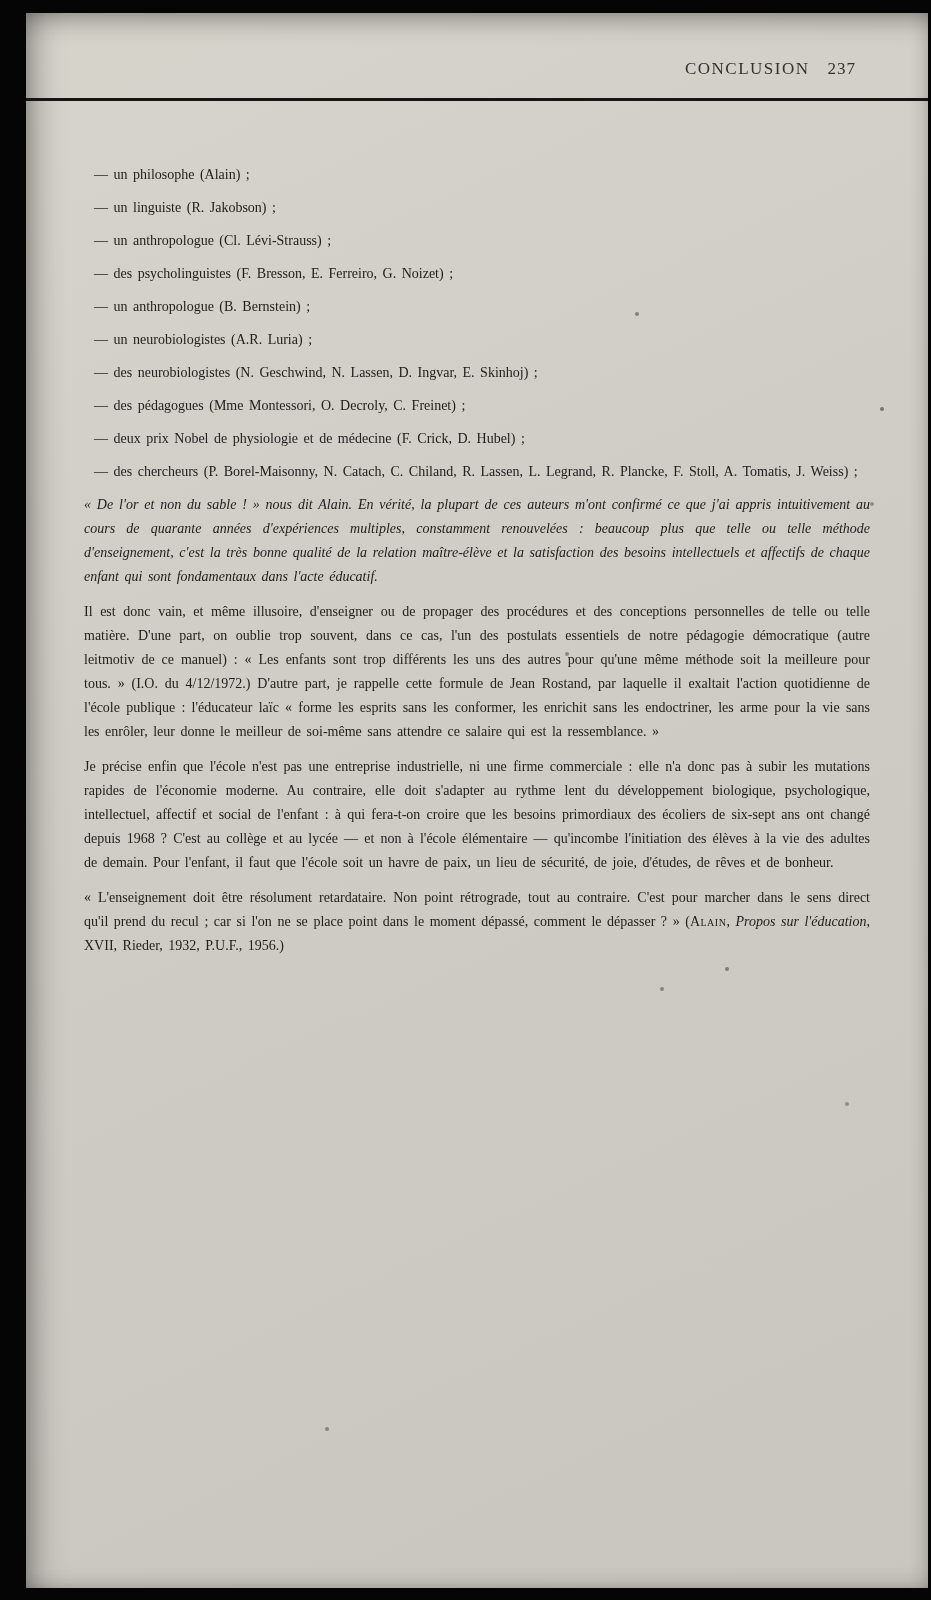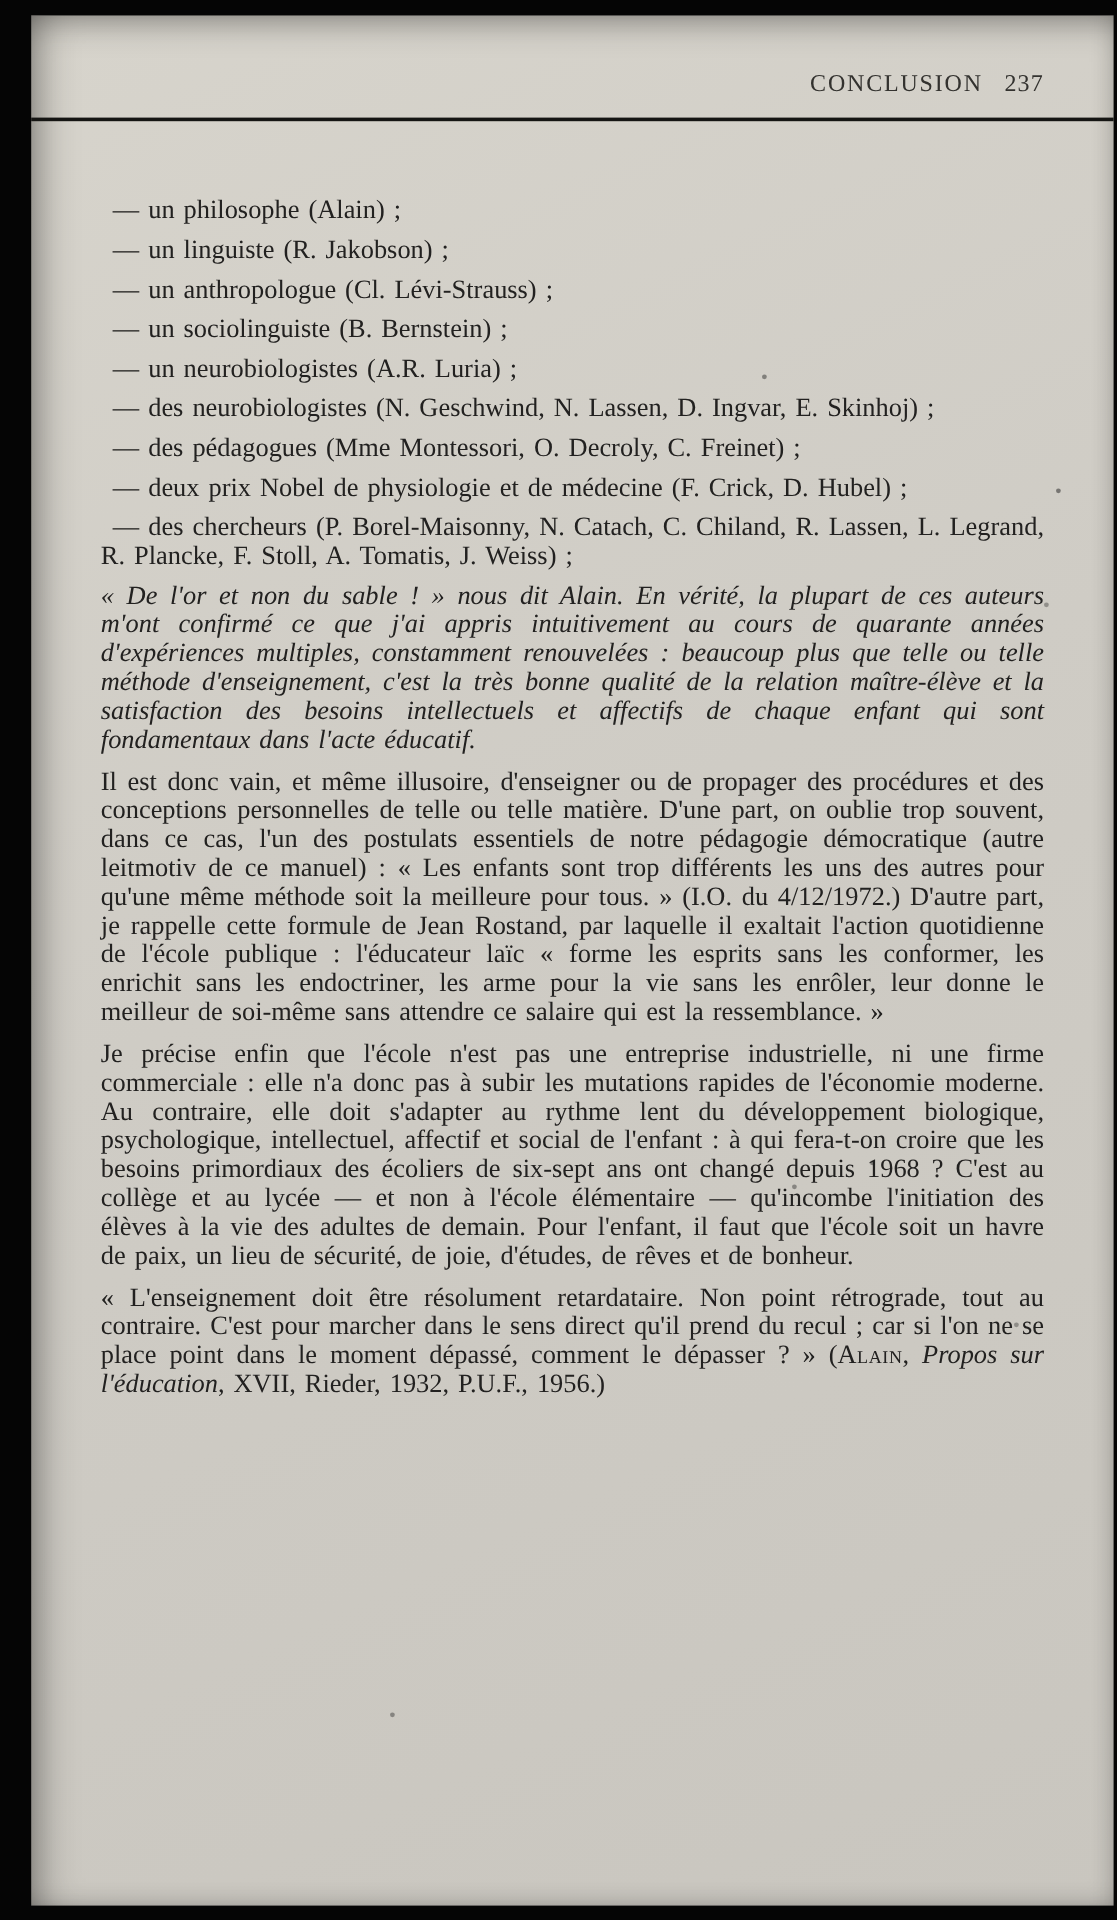--- a/index.html
+++ b/index.html
@@ -39,43 +39,43 @@
       540px 640px 0 1px rgba(30,30,30,0.4),
       700px 955px 0 1px rgba(30,30,30,0.45),
       635px 975px 0 1px rgba(30,30,30,0.4),
       820px 1090px 0 1px rgba(30,30,30,0.35),
       300px 1415px 0 1px rgba(30,30,30,0.4);
     pointer-events: none;
   }
   .running-head {
     position: absolute;
     top: 46px;
-    right: 58px;
-    font-size: 20px;
+    right: 72px;
+    font-size: 17px;
     letter-spacing: 1.5px;
     color: #33322f;
   }
   .running-head .pageno {
     margin-left: 18px;
     letter-spacing: 1px;
   }
   .head-rule {
     position: absolute;
     top: 85px;
     left: 0;
     right: 0;
     height: 3px;
     background: #151513;
   }
   .text-block {
     position: absolute;
     top: 150px;
     left: 58px;
     right: 58px;
-    font-size: 22px;
+    font-size: 14px;
     line-height: 24px;
     text-align: justify;
     word-spacing: 2px;
   }
   .list-item {
     margin: 0 0 9px 0;
     text-indent: 10px;
   }
   .para {
     margin: 11px 0 0 0;
@@ -97,21 +97,22 @@
   </div>
 
   <div class="head-rule"></div>
 
   <div class="text-block">
 
     <div>
         <div class="list-item">— un philosophe (Alain) ;</div>
         <div class="list-item">— un linguiste (R. Jakobson) ;</div>
         <div class="list-item">— un anthropologue (Cl. Lévi-Strauss) ;</div>
-        <div class="list-item">— un sociolinguiste (B. Bernstein) ;</div>
+        <div class="list-item">— des psycholinguistes (F. Bresson, E. Ferreiro, G. Noizet) ;</div>
+        <div class="list-item">— un anthropologue (B. Bernstein) ;</div>
         <div class="list-item">— un neurobiologistes (A.R. Luria) ;</div>
         <div class="list-item">— des neurobiologistes (N. Geschwind, N. Lassen, D. Ingvar, E. Skinhoj) ;</div>
         <div class="list-item">— des pédagogues (Mme Montessori, O. Decroly, C. Freinet) ;</div>
         <div class="list-item">— deux prix Nobel de physiologie et de médecine (F. Crick, D. Hubel) ;</div>
         <div class="list-item">— des chercheurs (P. Borel-Maisonny, N. Catach, C. Chiland, R. Lassen, L. Legrand, R. Plancke, F. Stoll, A. Tomatis, J. Weiss) ;</div>
       </div>
 
     <p class="para">« De l'or et non du sable ! » nous dit Alain. En vérité, la plupart de ces auteurs m'ont confirmé ce que j'ai appris intuitivement au cours de quarante années d'expériences multiples, constamment renouvelées : beaucoup plus que telle ou telle méthode d'enseignement, c'est la très bonne qualité de la relation maître-élève et la satisfaction des besoins intellectuels et affectifs de chaque enfant qui sont fondamentaux dans l'acte éducatif.</p>
     <p class="para">Il est donc vain, et même illusoire, d'enseigner ou de propager des procédures et des conceptions personnelles de telle ou telle matière. D'une part, on oublie trop souvent, dans ce cas, l'un des postulats essentiels de notre pédagogie démocratique (autre leitmotiv de ce manuel) : « Les enfants sont trop différents les uns des autres pour qu'une même méthode soit la meilleure pour tous. » (I.O. du 4/12/1972.) D'autre part, je rappelle cette formule de Jean Rostand, par laquelle il exaltait l'action quotidienne de l'école publique : l'éducateur laïc « forme les esprits sans les conformer, les enrichit sans les endoctriner, les arme pour la vie sans les enrôler, leur donne le meilleur de soi-même sans attendre ce salaire qui est la ressemblance. »</p>
     <p class="para">Je précise enfin que l'école n'est pas une entreprise industrielle, ni une firme commerciale : elle n'a donc pas à subir les mutations rapides de l'économie moderne. Au contraire, elle doit s'adapter au rythme lent du développement biologique, psychologique, intellectuel, affectif et social de l'enfant : à qui fera-t-on croire que les besoins primordiaux des écoliers de six-sept ans ont changé depuis 1968 ? C'est au collège et au lycée — et non à l'école élémentaire — qu'incombe l'initiation des élèves à la vie des adultes de demain. Pour l'enfant, il faut que l'école soit un havre de paix, un lieu de sécurité, de joie, d'études, de rêves et de bonheur.</p>

